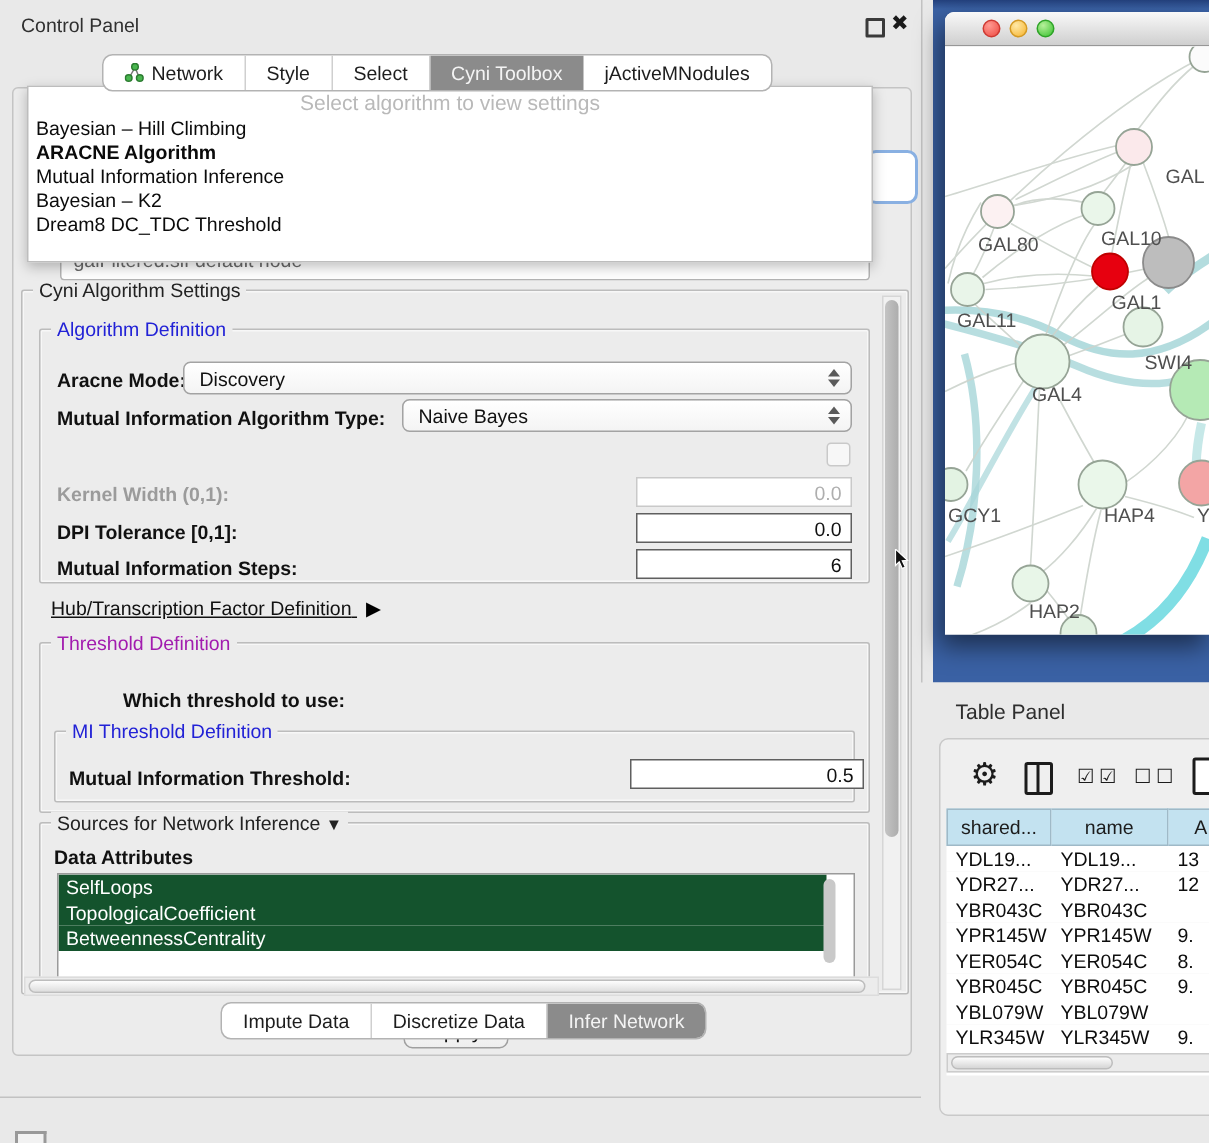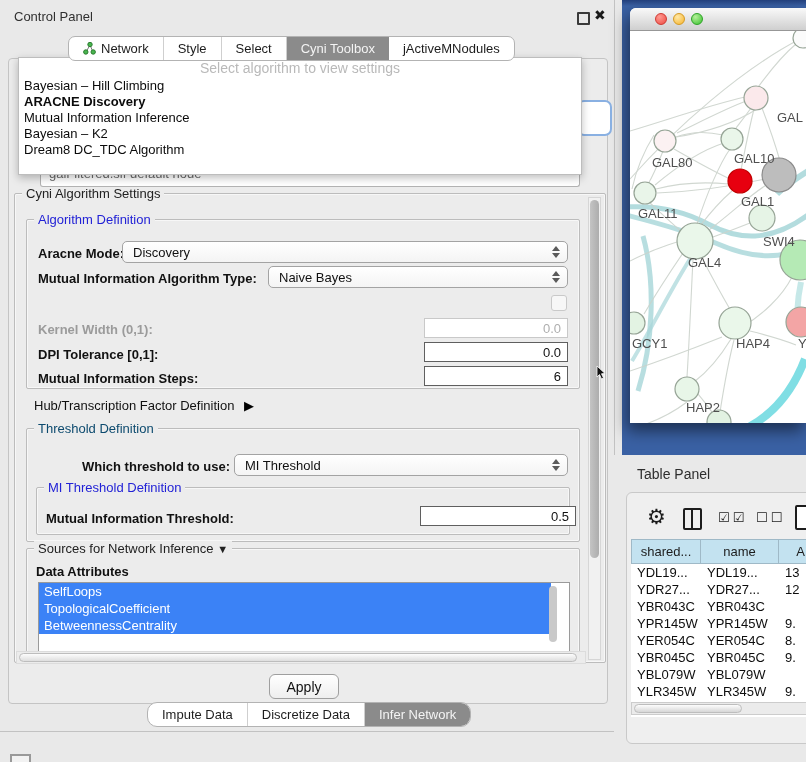--- a/index.html
+++ b/index.html
@@ -29,38 +29,38 @@
   .popup-item.bold{font-weight:bold;}
   .combo-fragment{position:absolute;left:577px;top:100px;width:31px;height:32px;background:#fff;
       border:2px solid #89b0e2;border-radius:7px;z-index:3;}
   .sliver{position:absolute;left:40px;top:173px;width:538px;height:13px;background:#fff;
       border:1px solid #b3b3b3;border-top:none;border-radius:0 0 3px 3px;overflow:hidden;z-index:2;}
   .sliver span{position:absolute;left:8px;top:-7px;font-size:13px;color:#6a6a6a;}
   
   .grp{position:absolute;border:1px solid #bcbcbc;border-radius:2px;box-shadow:inset 0 0 0 1px rgba(255,255,255,.6);}
   .grp-title{position:absolute;top:-8px;left:7px;background:#ececec;padding:0 4px;font-size:13px;white-space:nowrap;}
   .t-blue{color:#2222d6;}
-  .t-green{color:#0c4a6e;}
+  .t-green{color:#a21caf;}
   .lbl{position:absolute;font-size:13px;color:#111;white-space:nowrap;}
   .b{font-weight:bold;}
   .dis{color:#9b9b9b;}
   .combo{position:absolute;height:22px;background:linear-gradient(#ffffff,#f4f4f4);
       border:1px solid #a3a3a3;border-radius:5px;display:flex;align-items:center;
       padding-left:10px;font-size:13px;color:#111;box-sizing:border-box;}
   .combo .arrows{position:absolute;right:7px;top:4px;display:flex;flex-direction:column;gap:2px;}
   .combo .arrows i{width:0;height:0;border-left:4px solid transparent;border-right:4px solid transparent;display:block;}
   .combo .arrows i.up{border-bottom:5px solid #5a5a5a;}
   .combo .arrows i.dn{border-top:5px solid #5a5a5a;}
   .field{position:absolute;height:20px;background:#fff;border:1px solid #5f5f5f;
       font-size:13px;color:#111;text-align:right;padding:0 6px;line-height:20px;box-sizing:border-box;}
   .field.dis{border:1px solid #c9c9c9;color:#aeaeae;}
   .checkbox{position:absolute;width:14px;height:14px;border:1px solid #c9c9c9;border-radius:3px;background:#f7f7f7;}
   .tri-right{display:inline-block;margin-left:6px;font-size:13px;color:#000;}
   .listbox{position:absolute;background:#fff;border:1px solid #9a9a9a;overflow:hidden;}
-  .litem{height:17px;line-height:17px;width:507px;background:#3b82f6;color:#fff;font-size:13px;padding-left:5px;}
+  .litem{height:17px;line-height:17px;width:507px;background:#14532d;color:#fff;font-size:13px;padding-left:5px;}
   .list-vscroll{position:absolute;right:12px;top:3px;width:8px;height:56px;background:#c9c9c9;border-radius:4px;}
   .vscroll-track{position:absolute;left:588px;top:197px;width:13px;height:463px;background:#f1f1f1;border:1px solid #d6d6d6;box-sizing:border-box;}
   .vscroll-thumb{position:absolute;left:1px;top:2px;width:9px;height:358px;background:linear-gradient(90deg,#c4c4c4,#adadad);border-radius:5px;}
   .hscroll-track{position:absolute;left:16px;top:651px;width:570px;height:13px;background:#ececec;border:1px solid #dcdcdc;box-sizing:border-box;}
   .hscroll-thumb{position:absolute;left:2px;top:1px;width:558px;height:9px;background:linear-gradient(#fdfdfd,#dedede);border:1px solid #bdbdbd;border-radius:5px;box-sizing:border-box;}
   .apply-btn{position:absolute;left:269px;top:674px;width:68px;height:23px;background:linear-gradient(#ffffff,#eeeeee);
       border:1px solid #9f9f9f;border-radius:6px;font-size:14px;color:#111;display:flex;align-items:center;justify-content:center;}
   
   .desktop{position:absolute;left:622px;top:0;width:184px;height:455px;
       background:linear-gradient(#23407c 0px,#3a61a4 6px,#3a61a4 100%);}
@@ -138,24 +138,24 @@
       <div class="tab">
         <span>jActiveMNodules</span>
       </div>
     </div>
 
     <div class="combo-fragment"></div>
 
     <div class="popup">
       <div class="popup-ph">Select algorithm to view settings</div>
       <div class="popup-item">Bayesian – Hill Climbing</div>
-      <div class="popup-item bold">ARACNE Discovery</div>
+      <div class="popup-item bold">ARACNE Algorithm</div>
       <div class="popup-item">Mutual Information Inference</div>
       <div class="popup-item">Bayesian – K2</div>
-      <div class="popup-item">Dream8 DC_TDC Algorithm</div>
+      <div class="popup-item">Dream8 DC_TDC Threshold</div>
     </div>
 
     <div class="sliver">
       <span>galFiltered.sif default node</span>
     </div>
 
     <div class="grp" style="left:14px;top:193px;width:590px;height:468px;">
       <span class="grp-title">Cyni Algorithm Settings</span>
     </div>
 
@@ -179,36 +179,29 @@
         </span>
     </div>
     <div class="checkbox" style="left:551px;top:295px;"></div>
     <div class="lbl b dis" style="left:38px;top:322px;">Kernel Width (0,1):</div>
     <div class="field dis" style="left:424px;top:318px;width:144px;">0.0</div>
     <div class="lbl b" style="left:38px;top:347px;">DPI Tolerance [0,1]:</div>
     <div class="field" style="left:424px;top:342px;width:144px;">0.0</div>
     <div class="lbl b" style="left:38px;top:371px;">Mutual Information Steps:</div>
     <div class="field" style="left:424px;top:366px;width:144px;">6</div>
 
-    <div class="lbl" style="left:34px;top:398px;">
+    <div class="lbl" style="left:34px;top:398px;text-decoration:underline;">
       <span>Hub/Transcription Factor Definition</span>
       <span class="tri-right">▶</span>
     </div>
 
     <div class="grp" style="left:26px;top:428px;width:552px;height:112px;">
       <span class="grp-title t-green">Threshold Definition</span>
     </div>
     <div class="lbl b" style="left:82px;top:459px;">Which threshold to use:</div>
-    <div class="combo" style="left:234px;top:454px;width:334px;">
-      <span>MI Threshold</span>
-      <span class="arrows">
-          <i class="up"></i>
-          <i class="dn"></i>
-        </span>
-    </div>
     <div class="grp" style="left:36px;top:487px;width:532px;height:46px;background:#ececec;">
       <span class="grp-title t-blue">MI Threshold Definition</span>
     </div>
     <div class="lbl b" style="left:46px;top:511px;">Mutual Information Threshold:</div>
     <div class="field" style="left:420px;top:506px;width:156px;">0.5</div>
 
     <div class="grp" style="left:26px;top:548px;width:552px;height:110px;">
       <span class="grp-title">
         <span>Sources for Network Inference</span>
         <span style="font-size:11px;">▼</span>
@@ -224,21 +217,21 @@
 
     <div class="vscroll-track">
       <div class="vscroll-thumb"></div>
     </div>
     <div class="hscroll-track">
       <div class="hscroll-thumb"></div>
     </div>
 
     <div class="apply-btn">Apply</div>
 
-    <div class="tabbar" style="left:147px;top:702px;border-radius:10px;">
+    <div class="tabbar" style="left:147px;top:668px;">
       <div class="tab">
         <span>Impute Data</span>
       </div>
       <div class="tab">
         <span>Discretize Data</span>
       </div>
       <div class="tab sel">
         <span>Infer Network</span>
       </div>
     </div>

